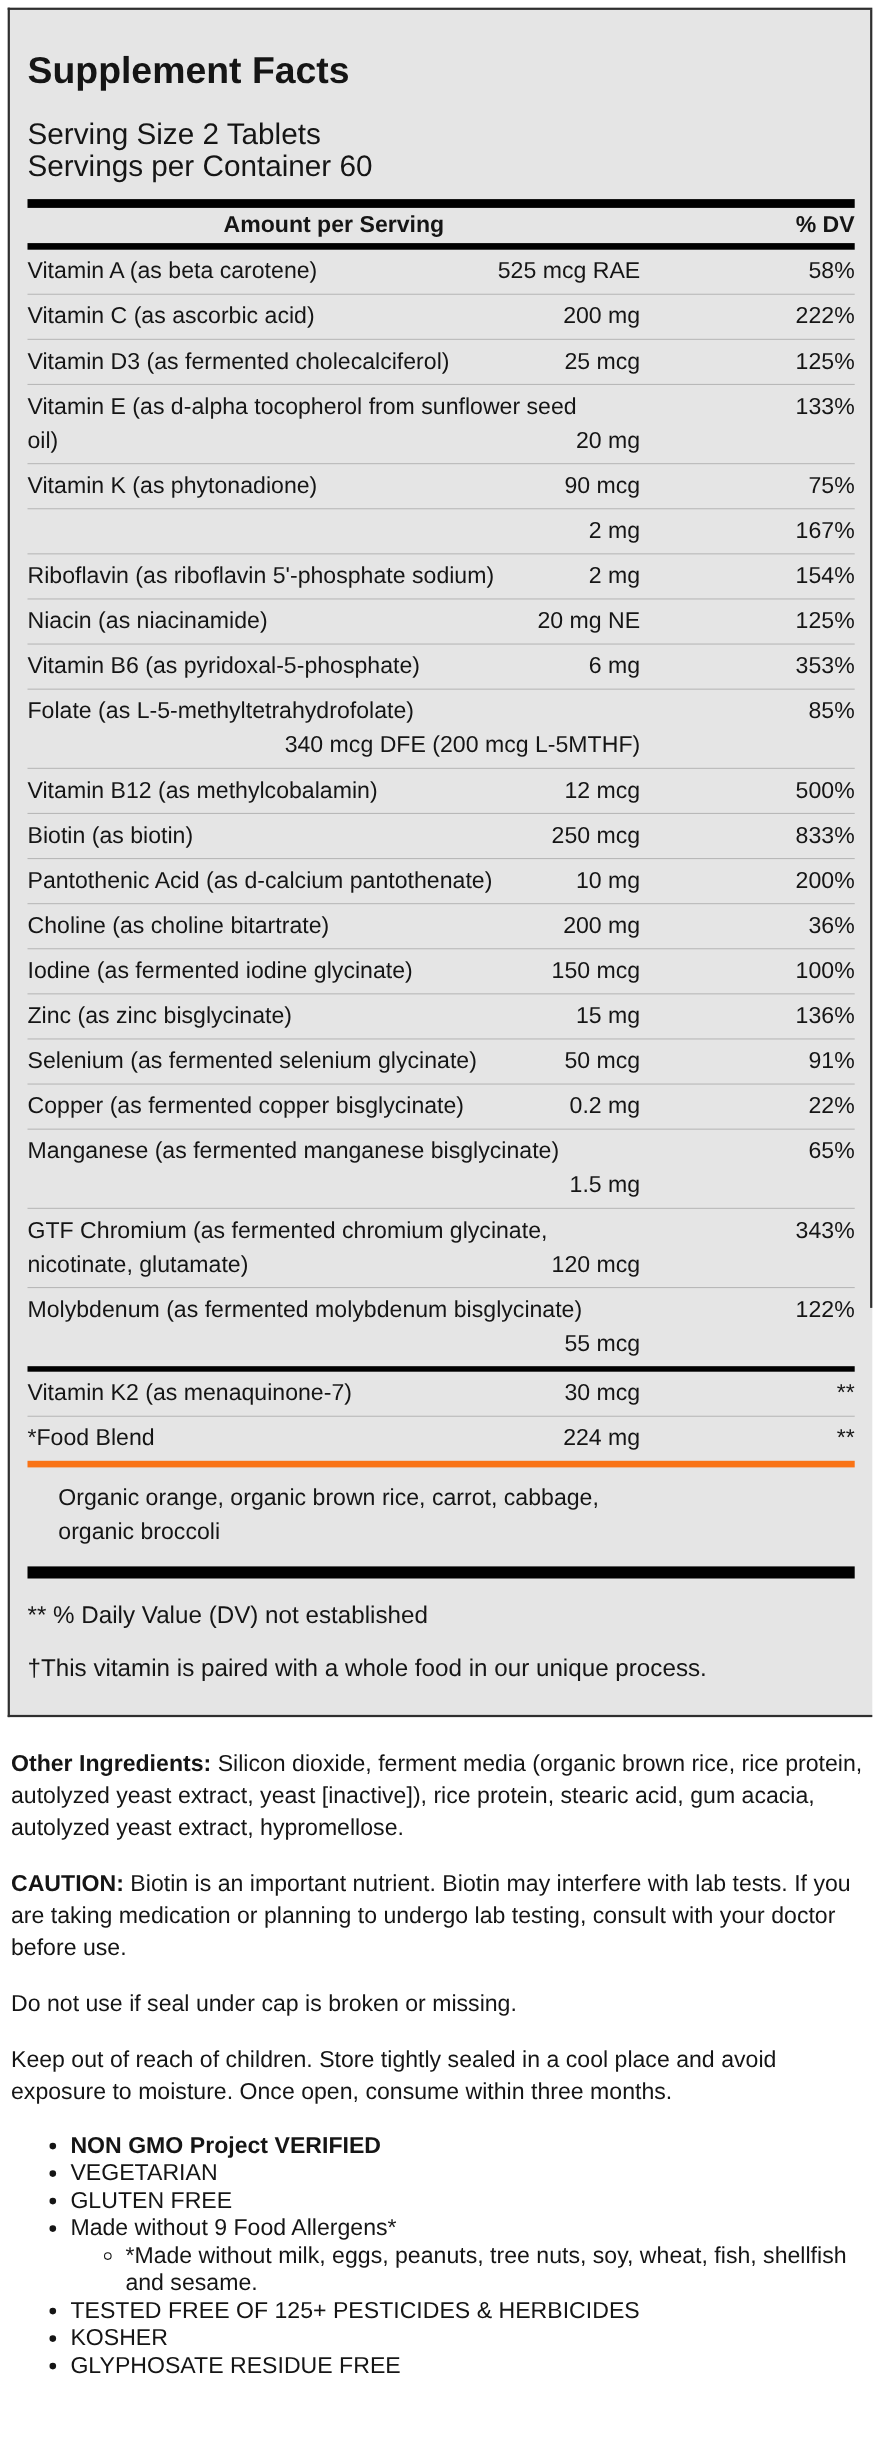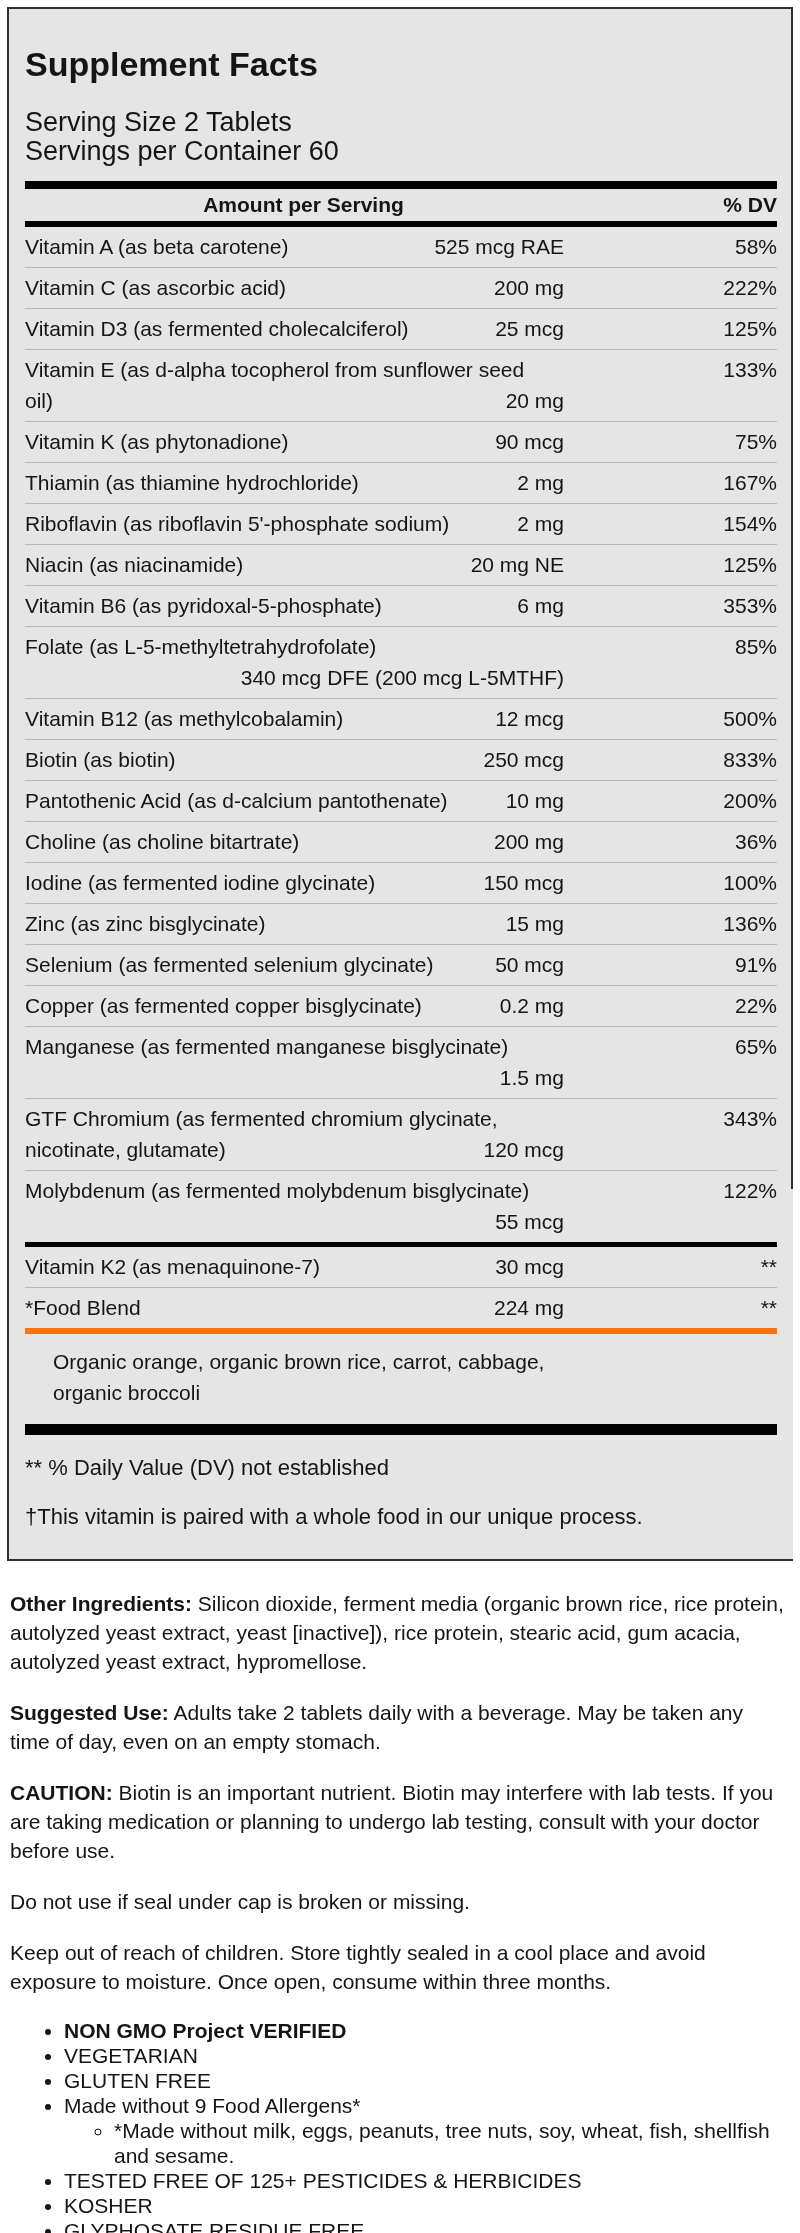--- a/index.html
+++ b/index.html
@@ -14,21 +14,21 @@
   .bar-lg{height:8px;margin-top:15px;}
   .bar-md{height:6px;}
   .bar-sm{height:5px;}
   .bar-xl{height:11px;}
   .hdr{display:flex;align-items:center;font-size:21px;font-weight:bold;padding:4px 0;}
   .hdr-amt{flex:1;text-align:center;}
   .hdr-dv{flex:0 0 195px;text-align:right;}
   .rows{font-size:21px;line-height:24px;}
   .row{border-top:1px solid #b8b8b8;padding:8px 0;}
   .row.first{border-top:none;}
-  .l1,.l2{display:flex;align-items:flex-end;gap:18px;}
+  .l1,.l2{display:flex;align-items:flex-end;}
   .l2{margin-top:7px;}
   .nm{padding-right:6px;}
   .stacked .l1 .nm{flex:1 1 auto;padding-right:0;}
   .amt{margin-left:auto;white-space:nowrap;}
   .dv{flex:0 0 195px;text-align:right;white-space:nowrap;}
   .sp{flex:0 0 195px;}
   .blend{border-top:6px solid #f97316;padding:12px 0 16px 28px;font-size:21px;line-height:31px;}
   .fns{padding:20px 0 4px 0;font-size:22px;line-height:25px;}
   .fn{margin:0 0 24px 0;}
 
@@ -105,21 +105,20 @@
       <div class="row">
           <div class="l1">
         <span class="nm">Vitamin K (as phytonadione)</span>
         <span class="amt">90 mcg</span>
         <span class="dv">75%</span>
       </div>
         </div>
 
       <div class="row">
           <div class="l1">
-        <span class="nm">Thiamin (as thiamine hydrochloride)</span>
         <span class="amt">2 mg</span>
         <span class="dv">167%</span>
       </div>
         </div>
 
       <div class="row">
           <div class="l1">
         <span class="nm">Riboflavin (as riboflavin 5'-phosphate sodium)</span>
         <span class="amt">2 mg</span>
         <span class="dv">154%</span>
@@ -282,21 +281,20 @@
     <div class="bar bar-xl"></div>
 
     <div class="fns">
       <p class="fn">** % Daily Value (DV) not established</p>
       <p class="fn">†This vitamin is paired with a whole food in our unique process.</p>
     </div>
   </section>
 
   <section class="below">
     <p><b>Other Ingredients:</b><span> Silicon dioxide, ferment media (organic brown rice, rice protein, autolyzed yeast extract, yeast [inactive]), rice protein, stearic acid, gum acacia, autolyzed yeast extract, hypromellose.</span></p>
-    <p><b>Suggested Use:</b><span> Adults take 2 tablets daily with a beverage. May be taken any time of day, even on an empty stomach.</span></p>
     <p><b>CAUTION:</b><span> Biotin is an important nutrient. Biotin may interfere with lab tests. If you are taking medication or planning to undergo lab testing, consult with your doctor before use.</span></p>
     <p><span>Do not use if seal under cap is broken or missing.</span></p>
     <p><span>Keep out of reach of children. Store tightly sealed in a cool place and avoid exposure to moisture. Once open, consume within three months.</span></p>
 
     <ul class="main">
       <li class="b">NON GMO Project VERIFIED</li>
       <li>VEGETARIAN</li>
       <li>GLUTEN FREE</li>
       <li><span>Made without 9 Food Allergens*</span>
         <ul class="sub">

